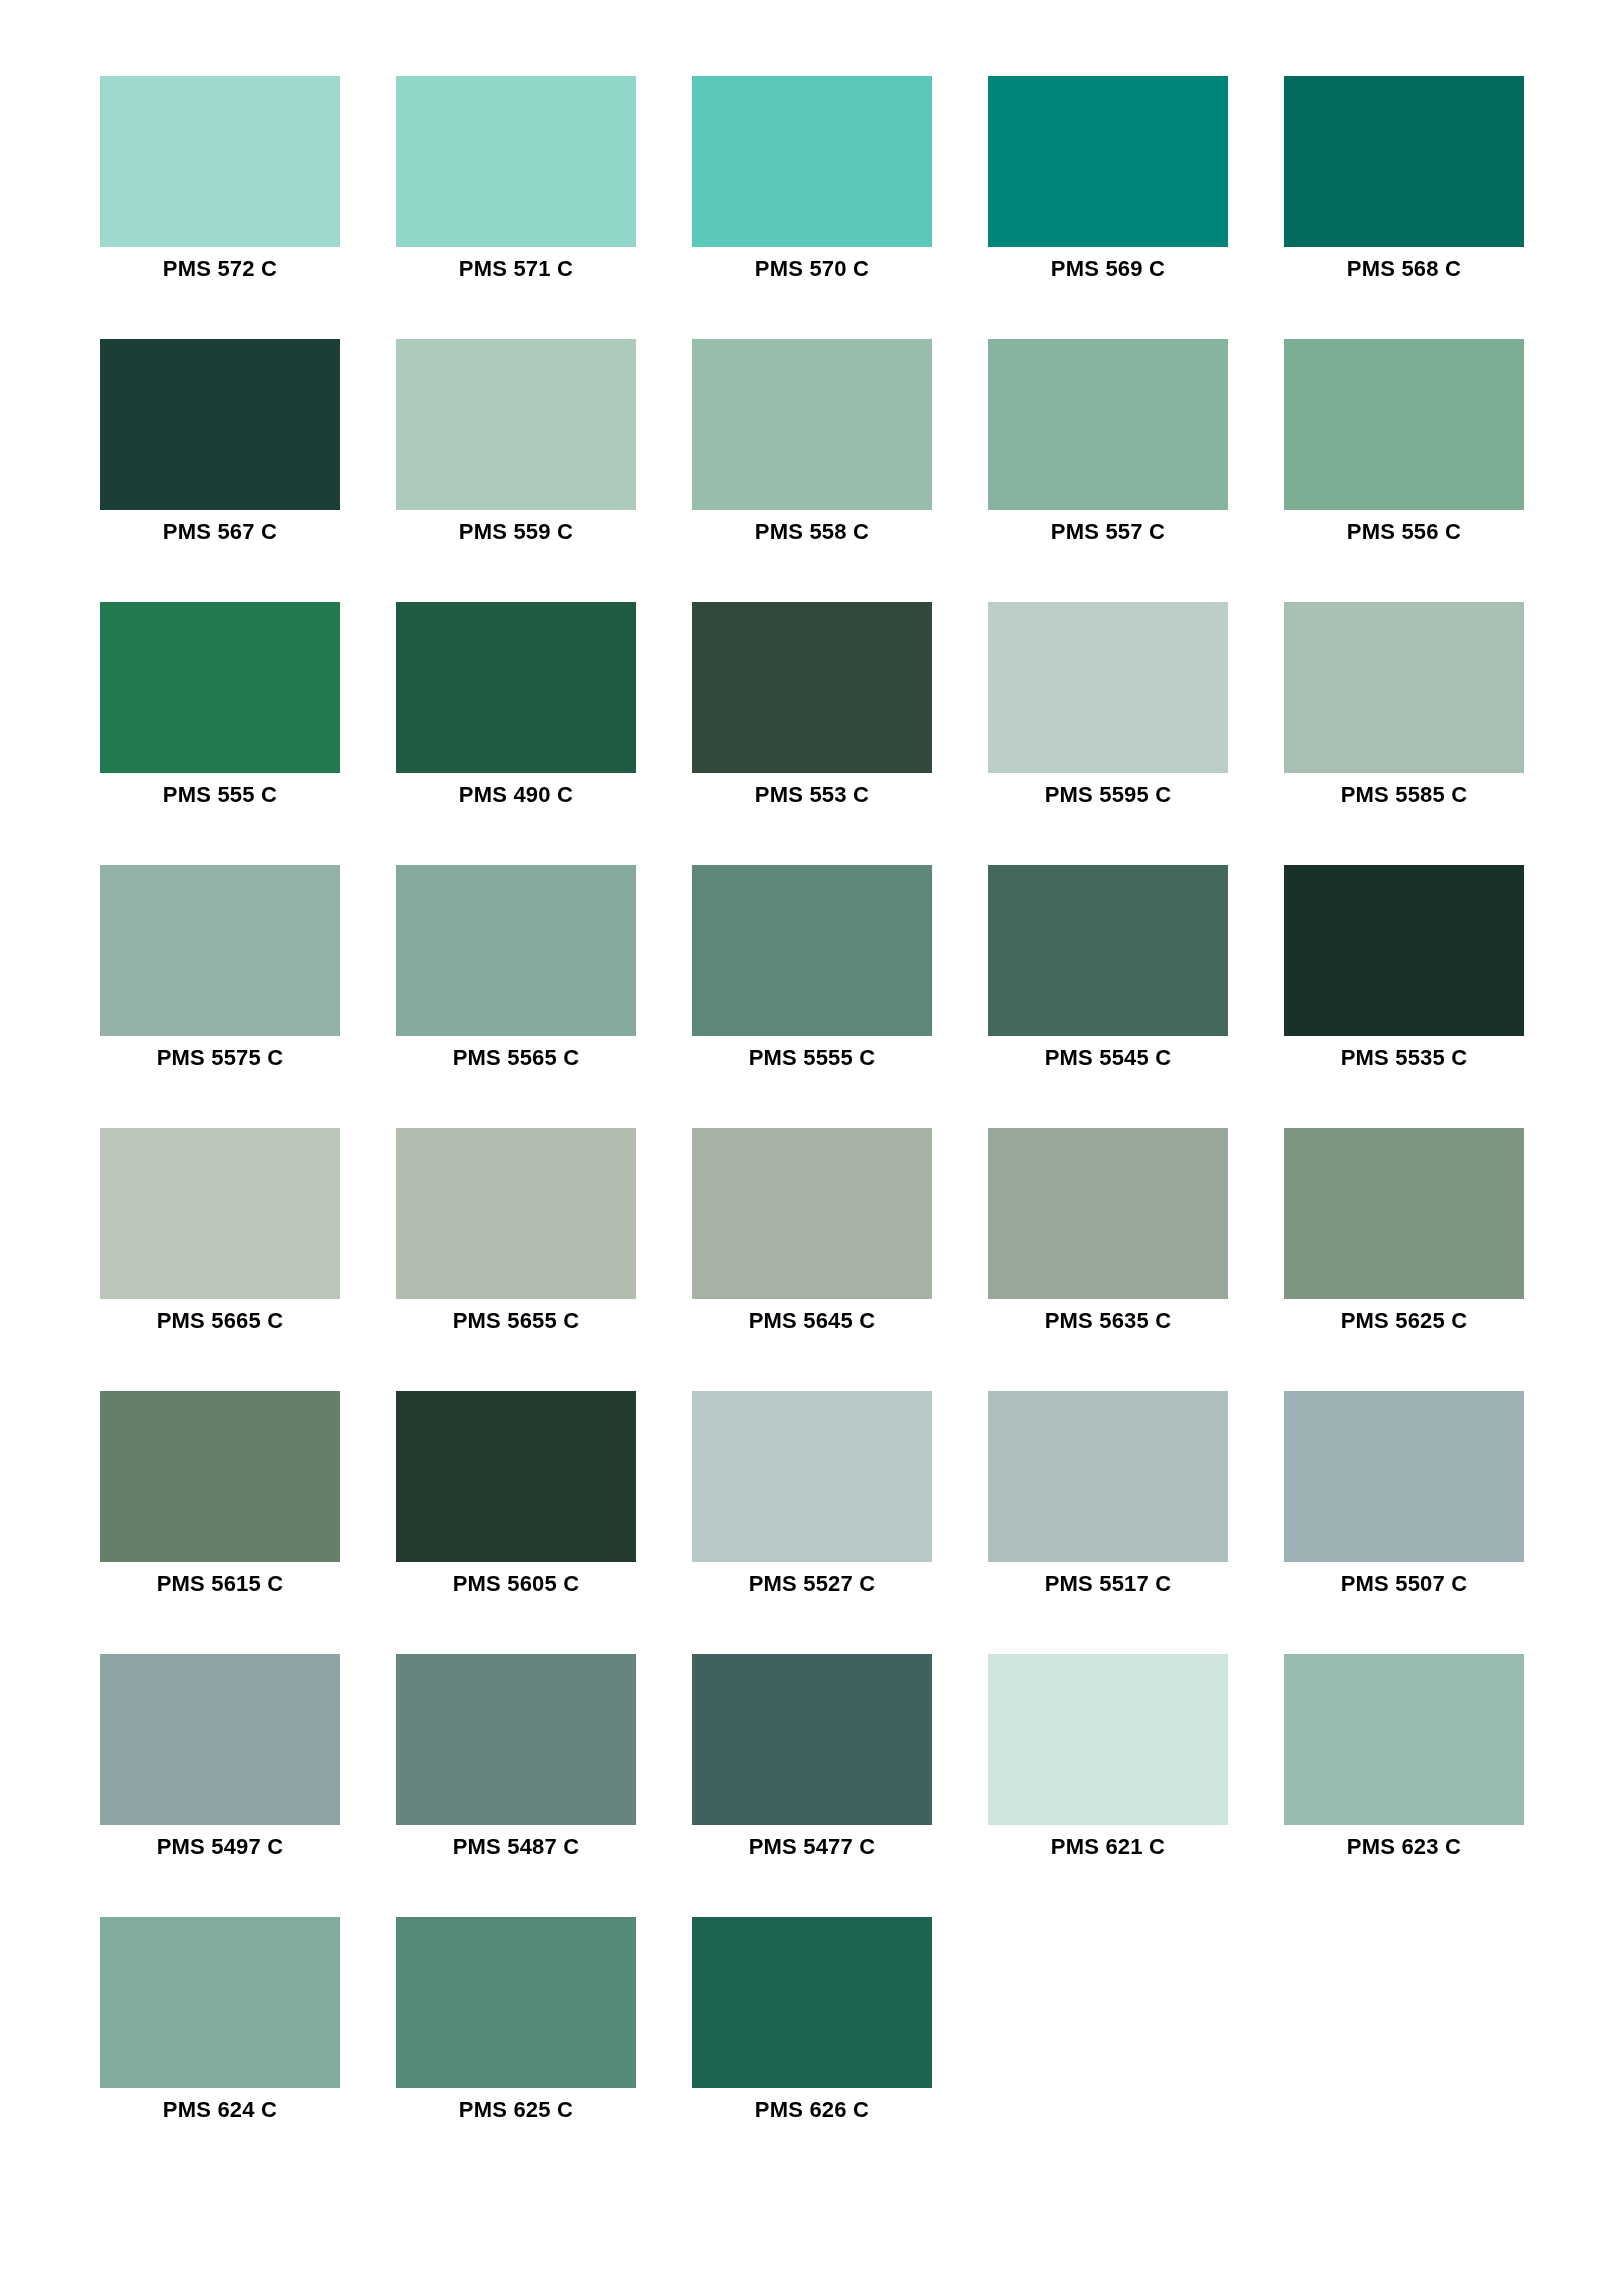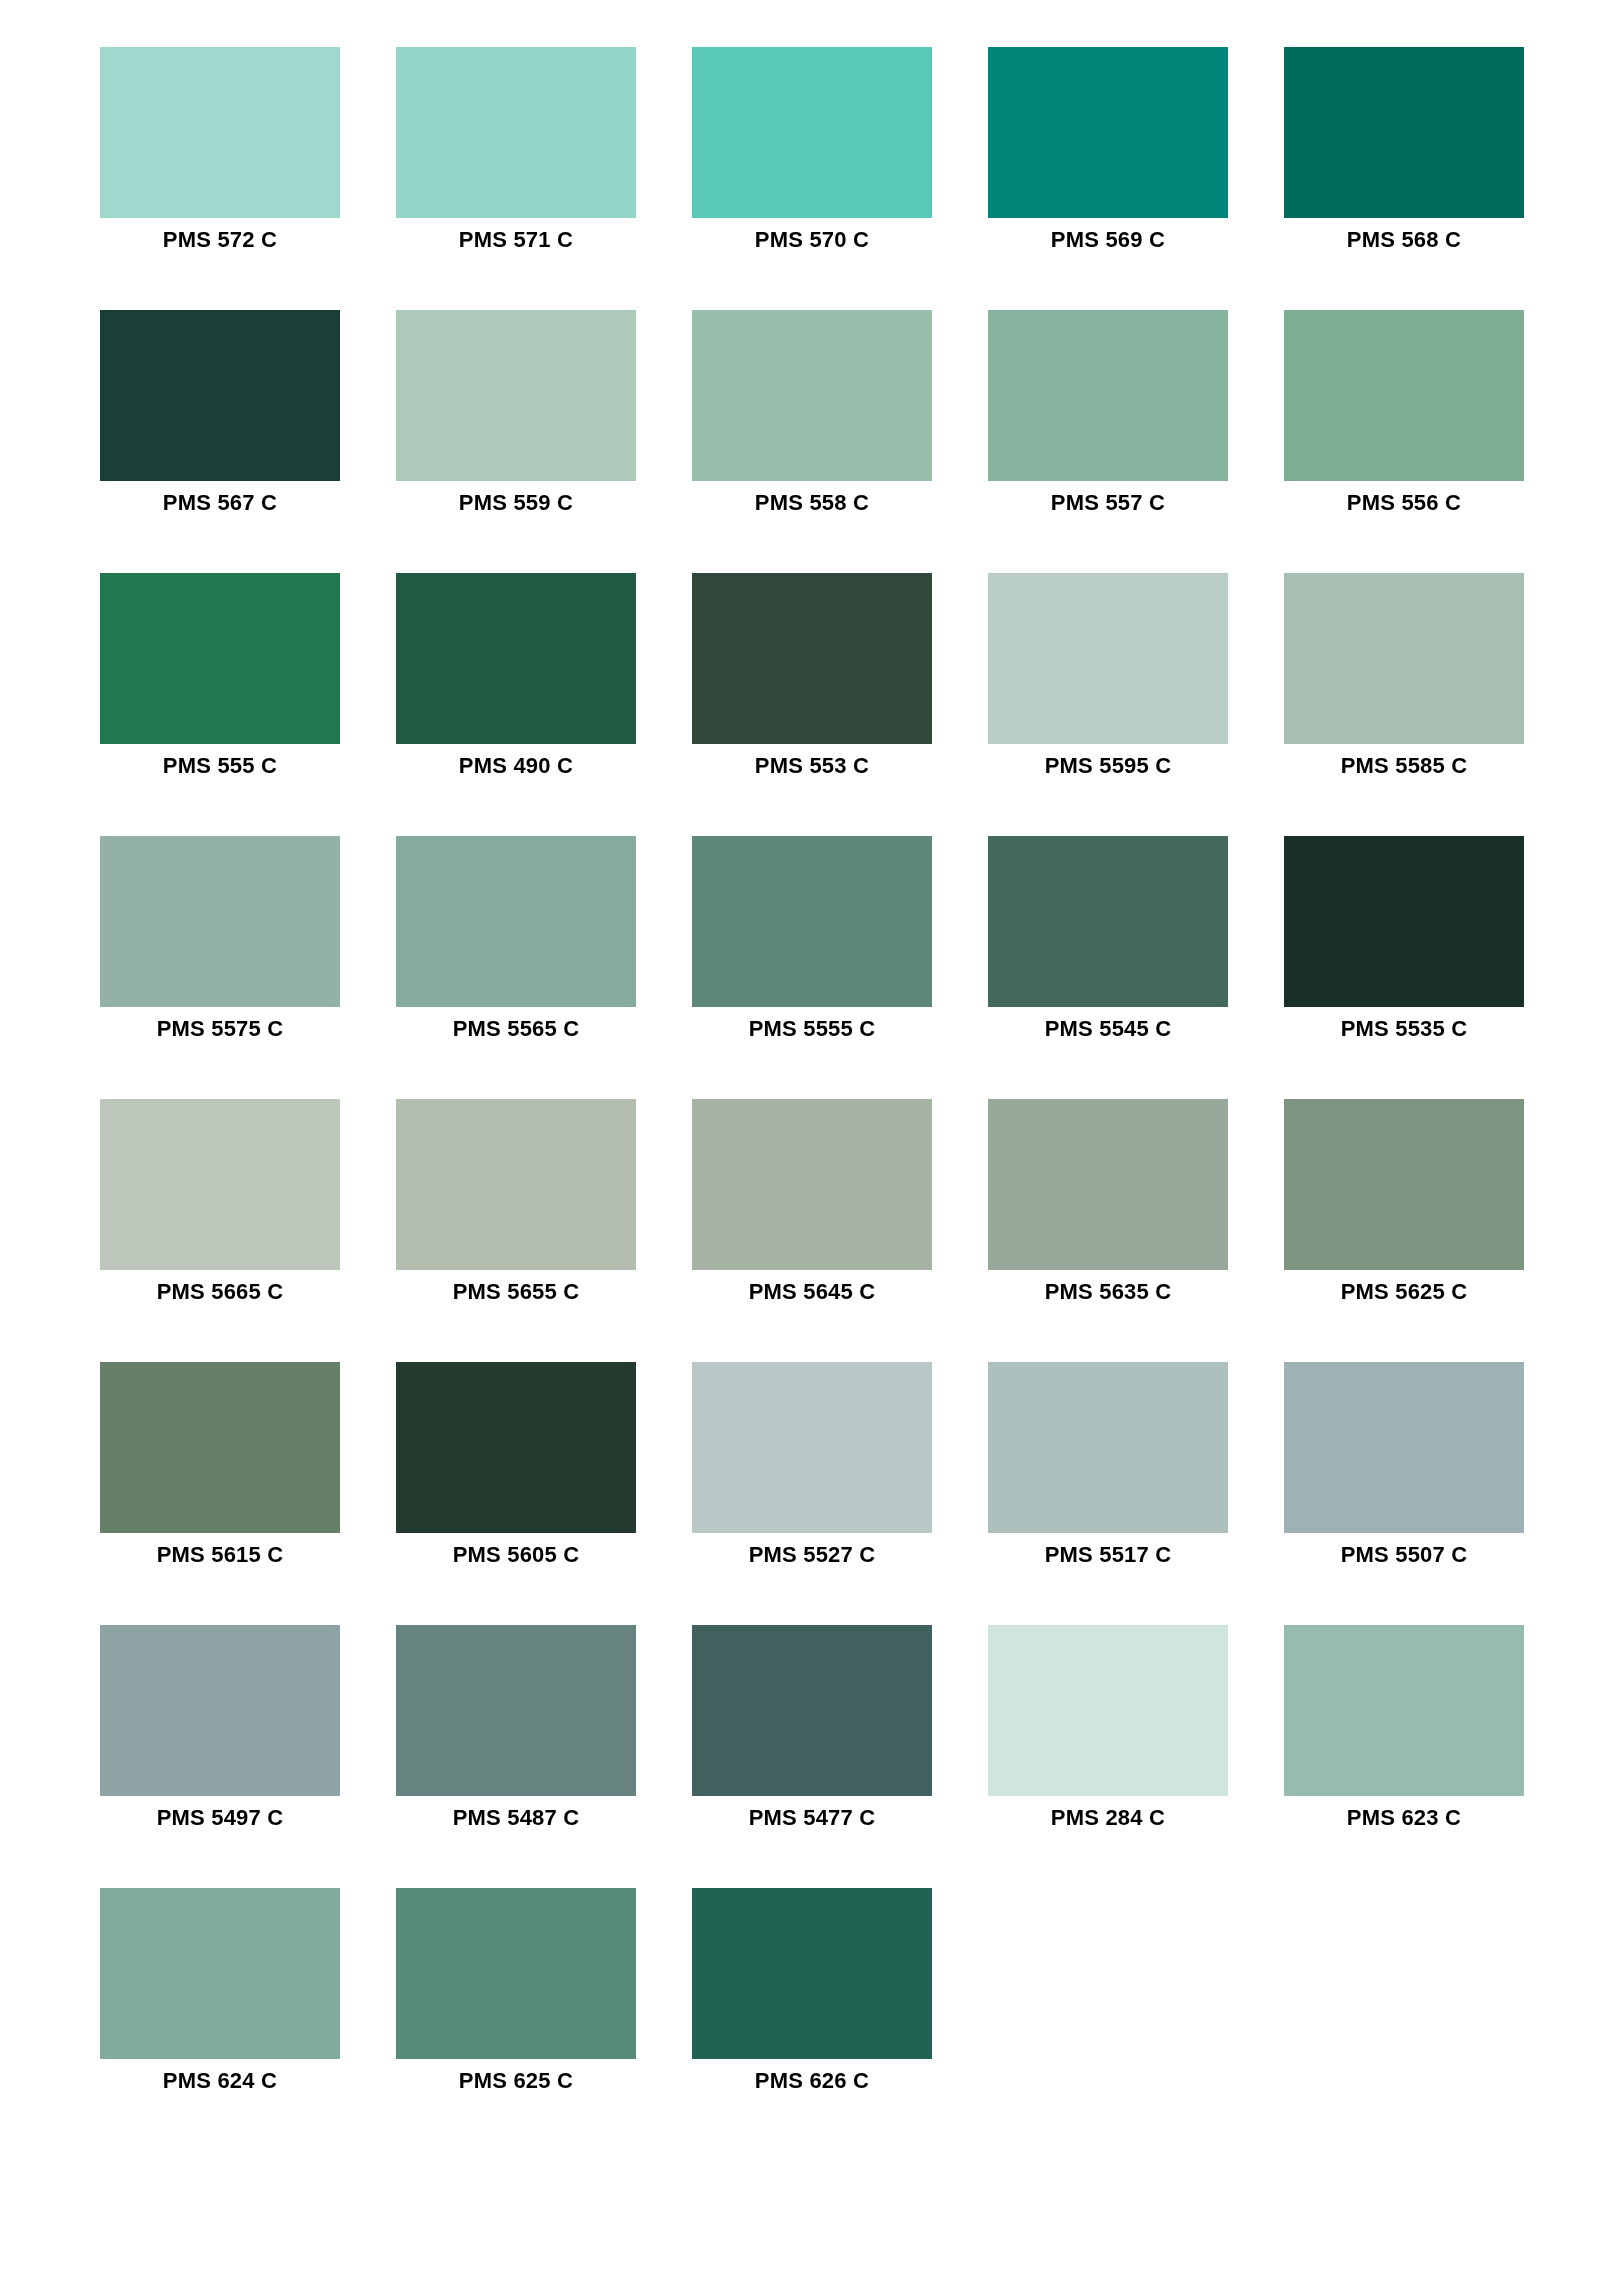--- a/index.html
+++ b/index.html
@@ -13,21 +13,21 @@
     font-family: "Liberation Sans", sans-serif;
     -webkit-font-smoothing: antialiased;
   }
 
   .page {
     position: relative;
     width: 1622px;
     height: 2295px;
     background: #ffffff;
     box-sizing: border-box;
-    padding: 47px 100px 0 100px;
+    padding: 76px 100px 0 100px;
   }
 
   .swatch-grid {
     display: grid;
     grid-template-columns: repeat(5, 240px);
     grid-template-rows: repeat(8, 171px);
     column-gap: 56px;
     row-gap: 92px;
   }
 
@@ -190,21 +190,21 @@
       <div class="swatch-cell">
         <div class="swatch-chip" style="background-color: rgb(103, 132, 128);"></div>
         <div class="swatch-label">PMS 5487 C</div>
       </div>
       <div class="swatch-cell">
         <div class="swatch-chip" style="background-color: rgb(65, 97, 95);"></div>
         <div class="swatch-label">PMS 5477 C</div>
       </div>
       <div class="swatch-cell">
         <div class="swatch-chip" style="background-color: rgb(208, 229, 220);"></div>
-        <div class="swatch-label">PMS 284 C</div>
+        <div class="swatch-label">PMS 621 C</div>
       </div>
       <div class="swatch-cell">
         <div class="swatch-chip" style="background-color: rgb(151, 187, 174);"></div>
         <div class="swatch-label">PMS 623 C</div>
       </div>
       <div class="swatch-cell">
         <div class="swatch-chip" style="background-color: rgb(129, 172, 156);"></div>
         <div class="swatch-label">PMS 624 C</div>
       </div>
       <div class="swatch-cell">

